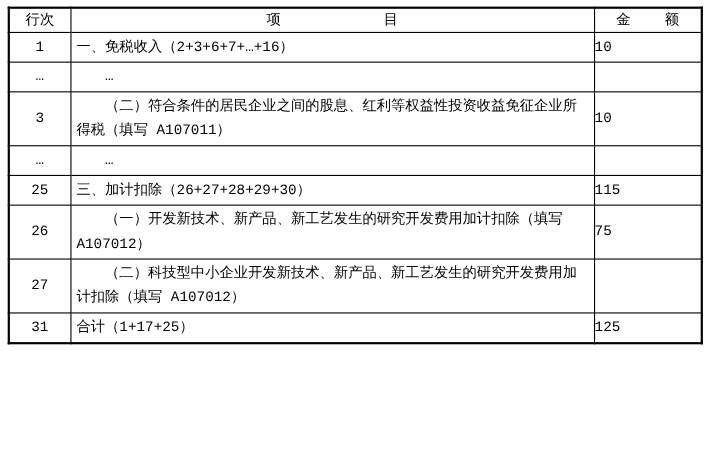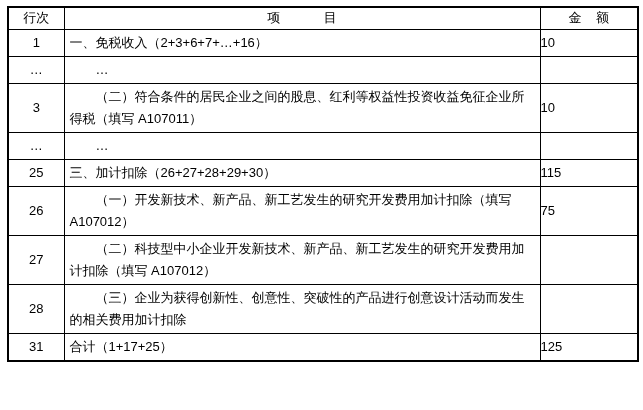--- a/index.html
+++ b/index.html
@@ -8,20 +8,21 @@
     width: 643px; height: 410px;
     background: #ffffff;
     font-family: "Liberation Sans", sans-serif;
     color: #000000;
   }
   .page {
     position: relative;
     width: 643px; height: 410px;
     background: #ffffff;
     overflow: hidden;
+    font-family: Liberation Mono, monospace;
   }
   table.form {
     position: absolute;
     left: 7px; top: 6px;
     width: 630px;
     border-collapse: collapse;
     table-layout: fixed;
     border: 2px solid #000000;
     font-size: 13px;
   }
@@ -100,25 +101,20 @@
       <tr class="rh48">
         <td class="num">26</td>
         <td class="item indent">（一）开发新技术、新产品、新工艺发生的研究开发费用加计扣除（填写 A107012）</td>
         <td class="amt">75</td>
       </tr>
       <tr class="rh46">
         <td class="num">27</td>
         <td class="item indent">（二）科技型中小企业开发新技术、新产品、新工艺发生的研究开发费用加计扣除（填写 A107012）</td>
         <td class="amt"></td>
       </tr>
-      <tr class="rh47">
-        <td class="num">28</td>
-        <td class="item indent">（三）企业为获得创新性、创意性、突破性的产品进行创意设计活动而发生的相关费用加计扣除</td>
-        <td class="amt"></td>
-      </tr>
       <tr class="rh26">
         <td class="num">31</td>
         <td class="item">合计（1+17+25）</td>
         <td class="amt">125</td>
       </tr>
     </tbody>
   </table>
 </div>
 
 </body></html>

